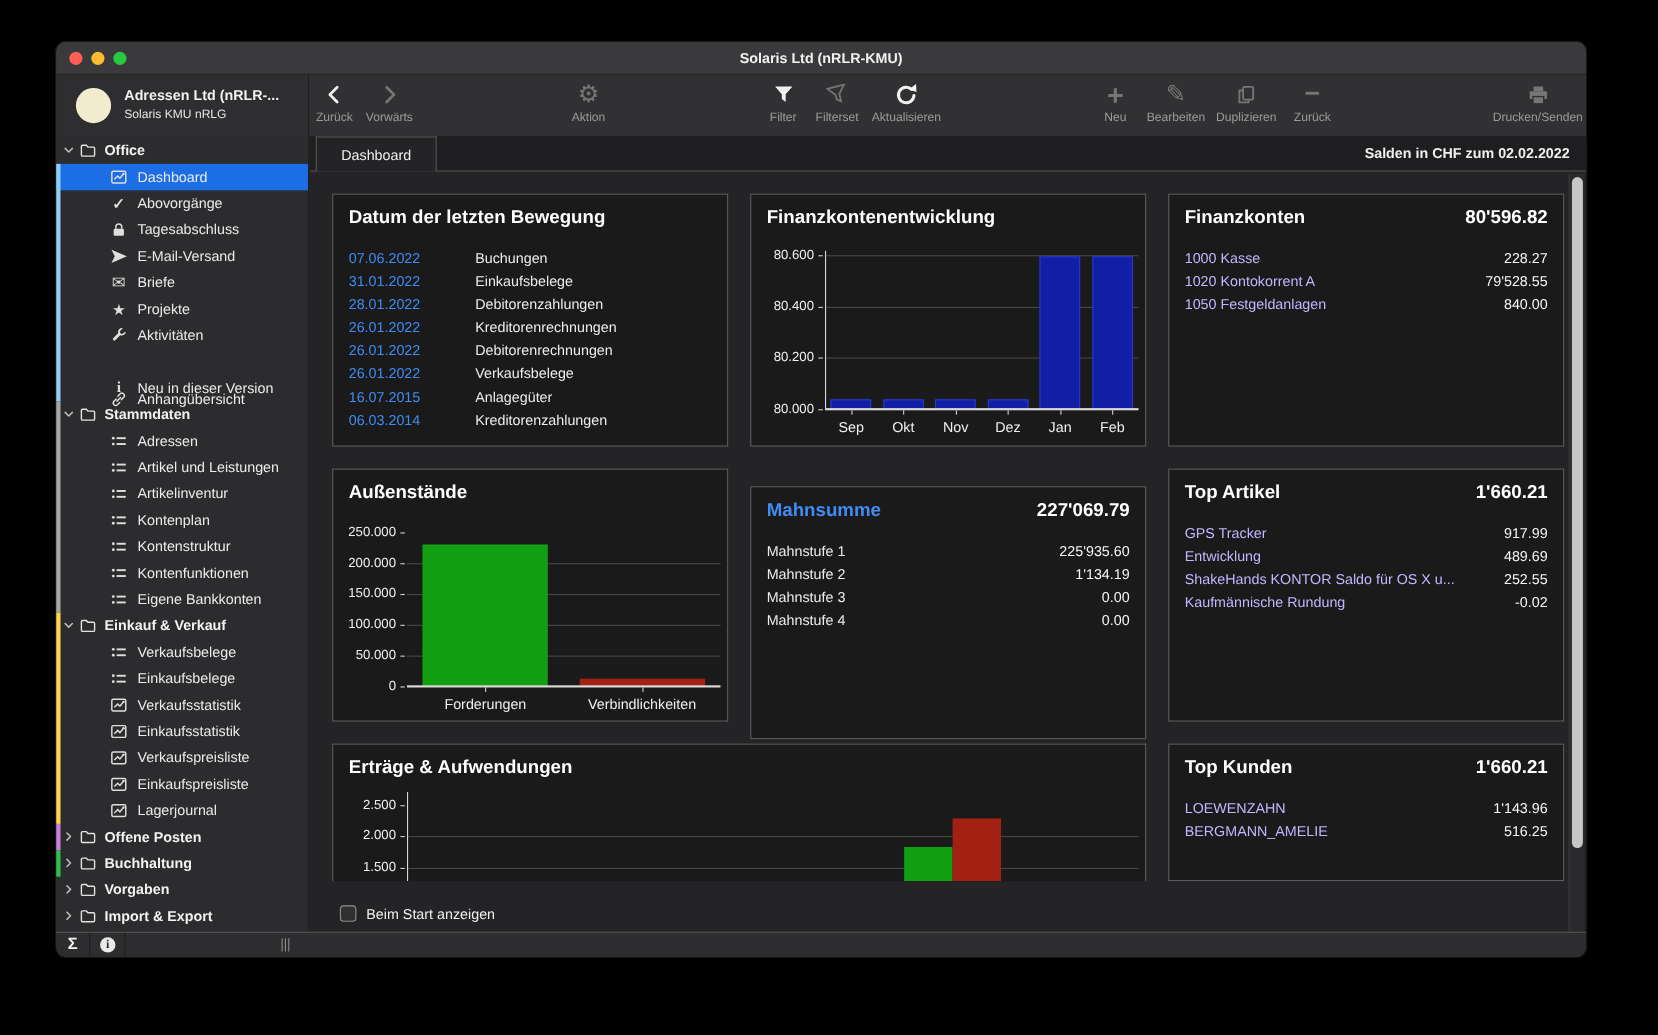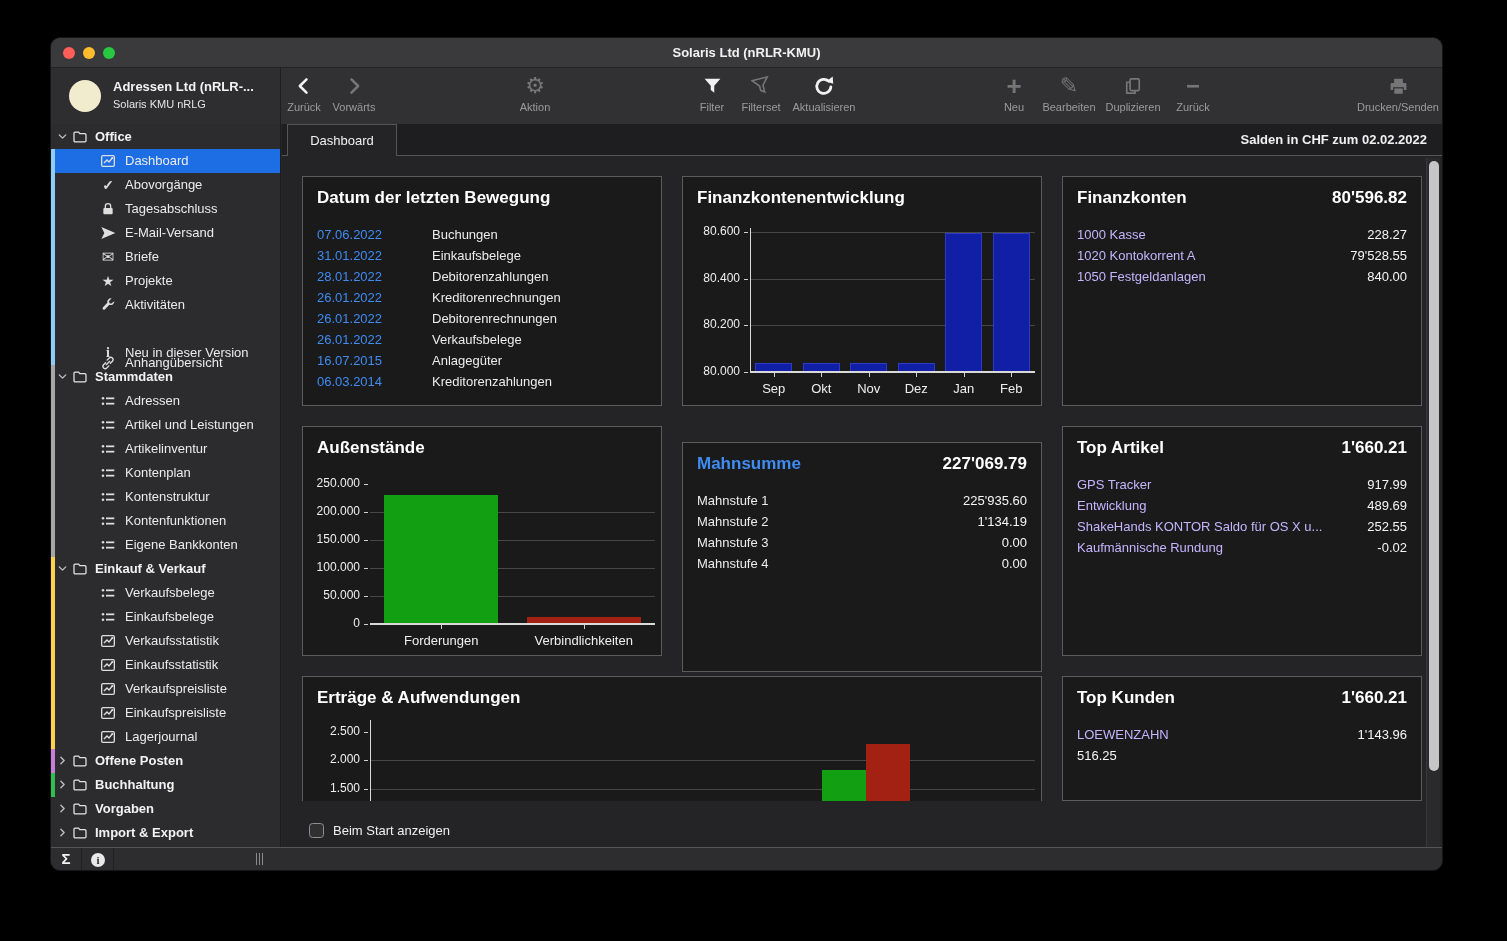--- a/index.html
+++ b/index.html
@@ -711,20 +711,21 @@
 
         <div class="panel" style="left:780px; top:552px; width:360px; height:125px;">
           <div class="ptitle">Top Kunden</div>
           <div class="ptotal">1'660.21</div>
           <div class="plist" id="list-kunden">
               <div class="prow">
                 <div class="pl link">LOEWENZAHN</div>
                 <div class="pv">1'143.96</div>
               </div>
               <div class="prow">
+                <div class="pl link">BERGMANN_AMELIE</div>
                 <div class="pv">516.25</div>
               </div>
             </div>
         </div>
 
         <div class="startup-row">
           <div class="cbox"></div>
           <div class="cblabel">Beim Start anzeigen</div>
         </div>
 

